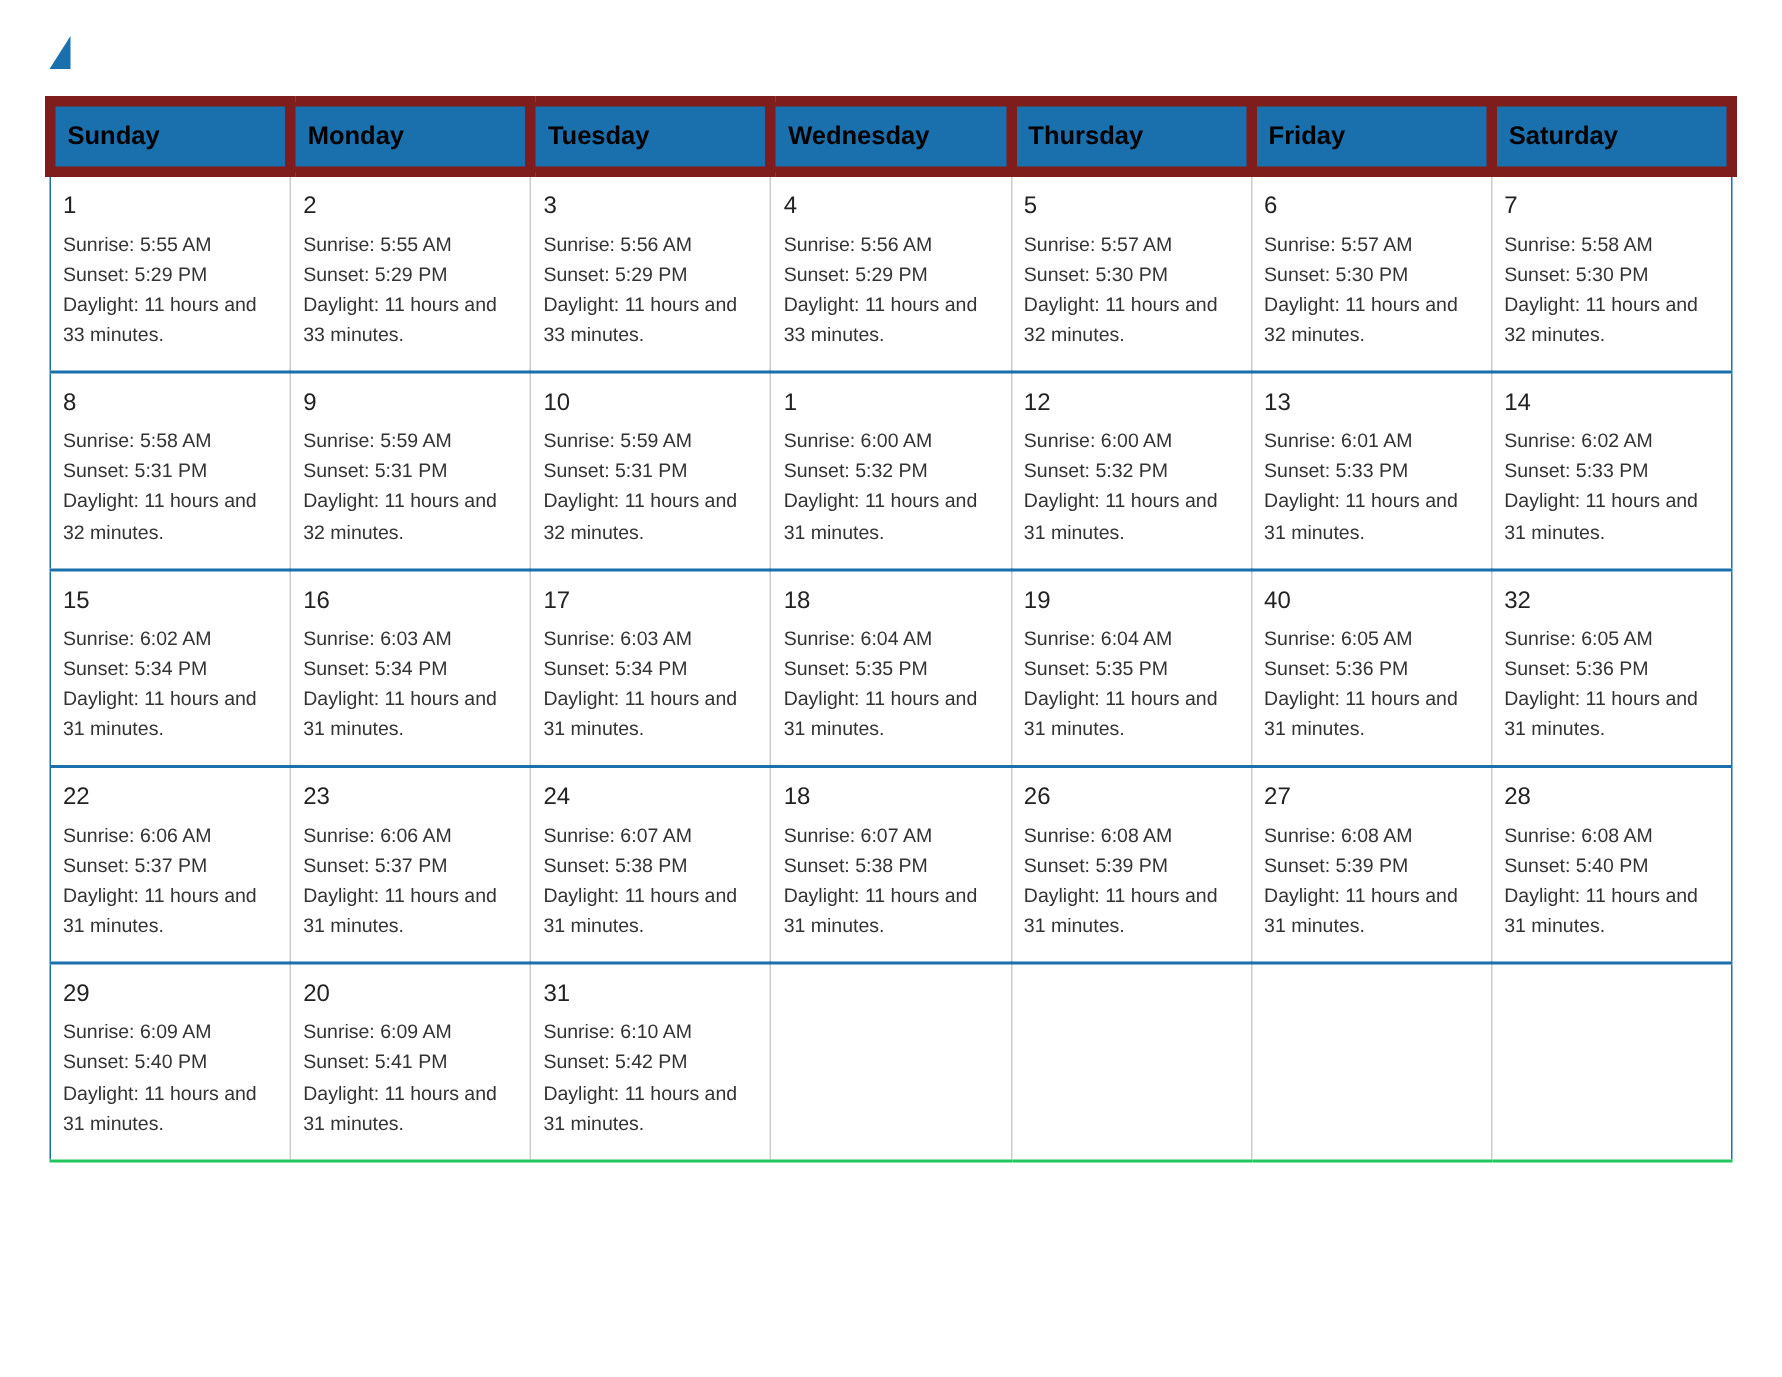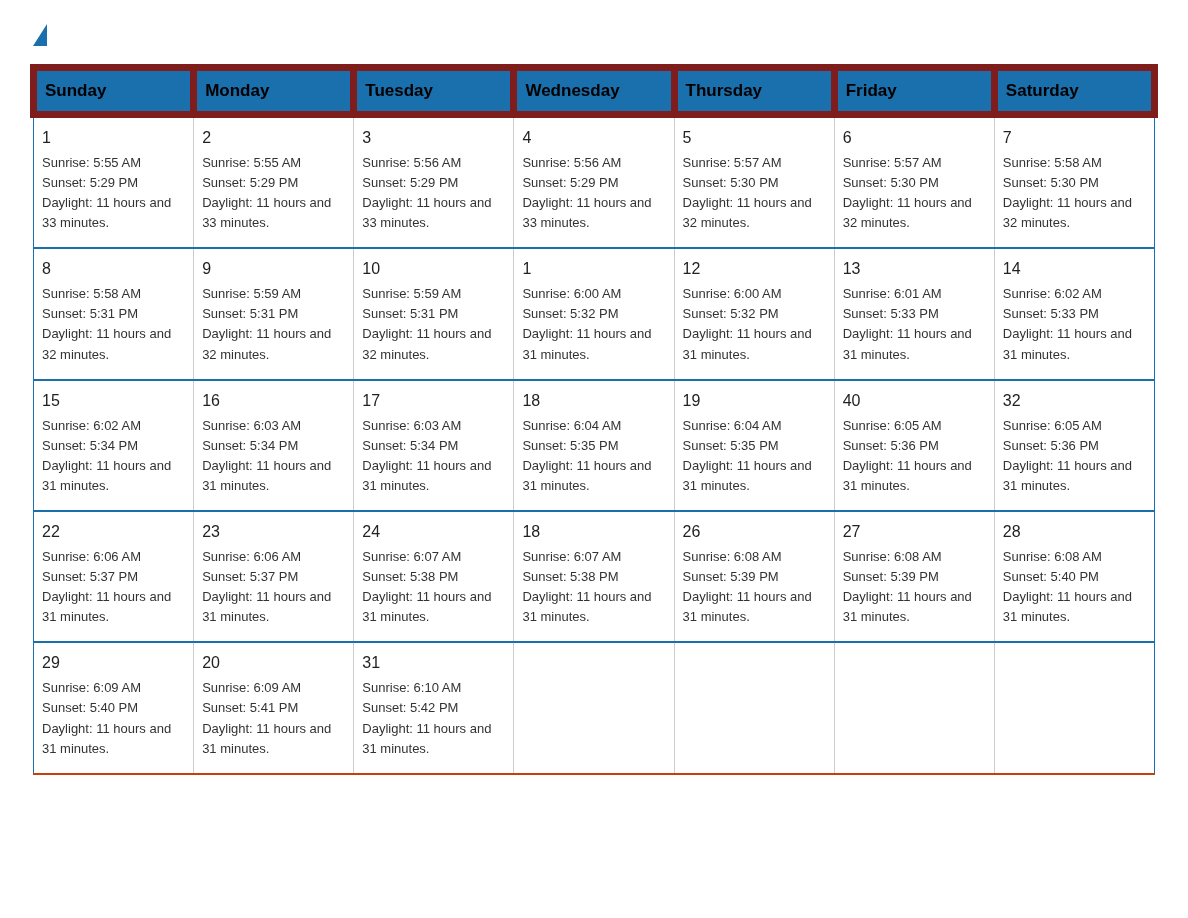--- a/index.html
+++ b/index.html
@@ -82,21 +82,21 @@
       border-left: 1px solid #ccc;
       border-right: 1px solid #ccc;
       width: 14.28%;
       font-size: 13px;
       color: #333;
       line-height: 1.55;
       border-bottom: 1px solid #e0e0e0;
     }
     tbody tr td:first-child { border-left: 1px solid #1a6fad; }
     tbody tr td:last-child { border-right: 1px solid #1a6fad; }
-    tbody tr:last-child td { border-bottom: 2px solid #c2410c; }
+    tbody tr:last-child td { border-bottom: 2px solid #22c55e; }
     .day-num {
       font-size: 16px;
       font-weight: normal;
       color: #222;
       display: block;
       margin-bottom: 2px;
     }
     .empty-cell {
       background: #fff;
     }

